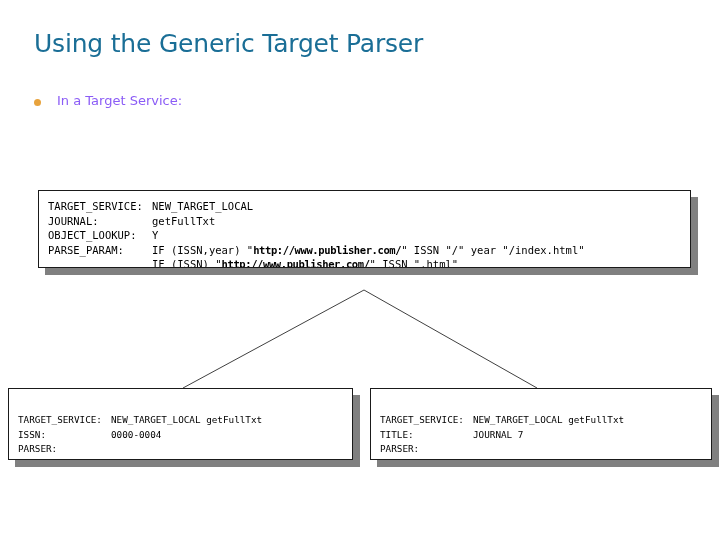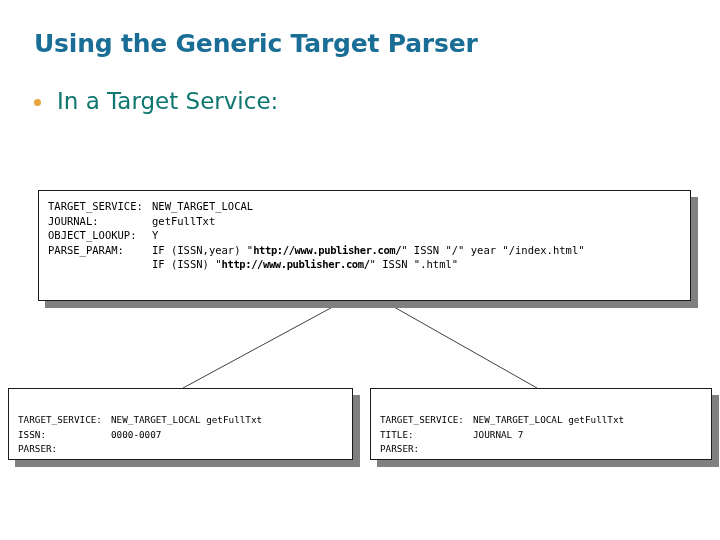--- a/index.html
+++ b/index.html
@@ -22,21 +22,21 @@
   }
 
   
   #slide-title {
     position: absolute;
     left: 34px;
     top: 29px;
     width: 660px;
     font-family: "DejaVu Sans", sans-serif;
     font-size: 25px;
-    font-weight: bold;
+    font-weight: normal;
     color: #1A6E96;
     letter-spacing: -0.2px;
     white-space: nowrap;
   }
 
   
   #bullet-row {
     position: absolute;
     left: 34px;
     top: 88px;
@@ -47,22 +47,22 @@
     width: 7px;
     height: 7px;
     border-radius: 50%;
     background: #E8A33D;
     margin-top: 11px;
     margin-right: 16px;
     flex: none;
   }
   #bullet-text {
     font-family: "DejaVu Sans", sans-serif;
-    font-size: 23px;
-    color: #0f766e;
+    font-size: 13px;
+    color: #8b5cf6;
     line-height: 26px;
     white-space: nowrap;
   }
 
   
   .codebox {
     position: absolute;
     background: #ffffff;
     border: 1px solid #1a1a1a;
     box-sizing: border-box;
@@ -79,21 +79,21 @@
   .url {
     font-weight: bold;
     letter-spacing: -0.4px;
   }
 
   
   #main-box {
     left: 38px;
     top: 190px;
     width: 653px;
-    height: 111px;
+    height: 78px;
     padding: 8px 0 12px 9px;
     font-size: 10.5px;
   }
   #main-box .lbl { width: 104px; }
 
   
   .lowerbox {
     top: 388px;
     height: 72px;
     padding: 24px 0 0 9px;
@@ -132,21 +132,21 @@
   <div class="codebox" id="main-box">
     <div class="code-line"><span class="lbl">TARGET_SERVICE:</span><span>NEW_TARGET_LOCAL</span></div>
     <div class="code-line"><span class="lbl">JOURNAL:</span><span>getFullTxt</span></div>
     <div class="code-line"><span class="lbl">OBJECT_LOOKUP:</span><span>Y</span></div>
     <div class="code-line"><span class="lbl">PARSE_PARAM:</span><span>IF (ISSN,year) "</span><span class="url">http://www.publisher.com/</span><span>" ISSN "/" year "/index.html"</span></div>
     <div class="code-line"><span class="lbl"></span><span>IF (ISSN) "</span><span class="url">http://www.publisher.com/</span><span>" ISSN ".html"</span></div>
   </div>
 
   <div class="codebox lowerbox" id="left-box">
     <div class="code-line"><span class="lbl">TARGET_SERVICE:</span><span>NEW_TARGET_LOCAL getFullTxt</span></div>
-    <div class="code-line"><span class="lbl">ISSN:</span><span>0000-0007</span></div>
+    <div class="code-line"><span class="lbl">ISSN:</span><span>0000-0004</span></div>
     <div class="code-line"><span class="lbl">PARSER:</span><span></span></div>
     <div class="code-line"><span class="lbl">PARSE_PARAM:</span><span></span></div>
   </div>
 
   <div class="codebox lowerbox" id="right-box">
     <div class="code-line"><span class="lbl">TARGET_SERVICE:</span><span>NEW_TARGET_LOCAL getFullTxt</span></div>
     <div class="code-line"><span class="lbl">TITLE:</span><span>JOURNAL 7</span></div>
     <div class="code-line"><span class="lbl">PARSER:</span><span></span></div>
     <div class="code-line"><span class="lbl">PARSE_PARAM:</span><span></span></div>
   </div>

